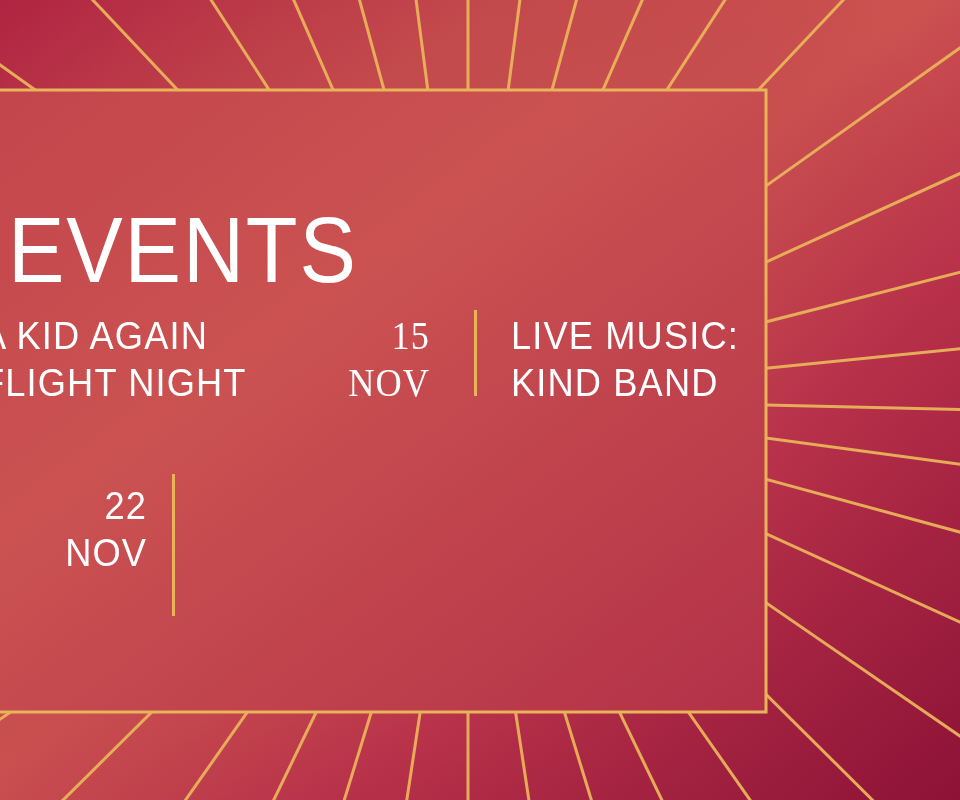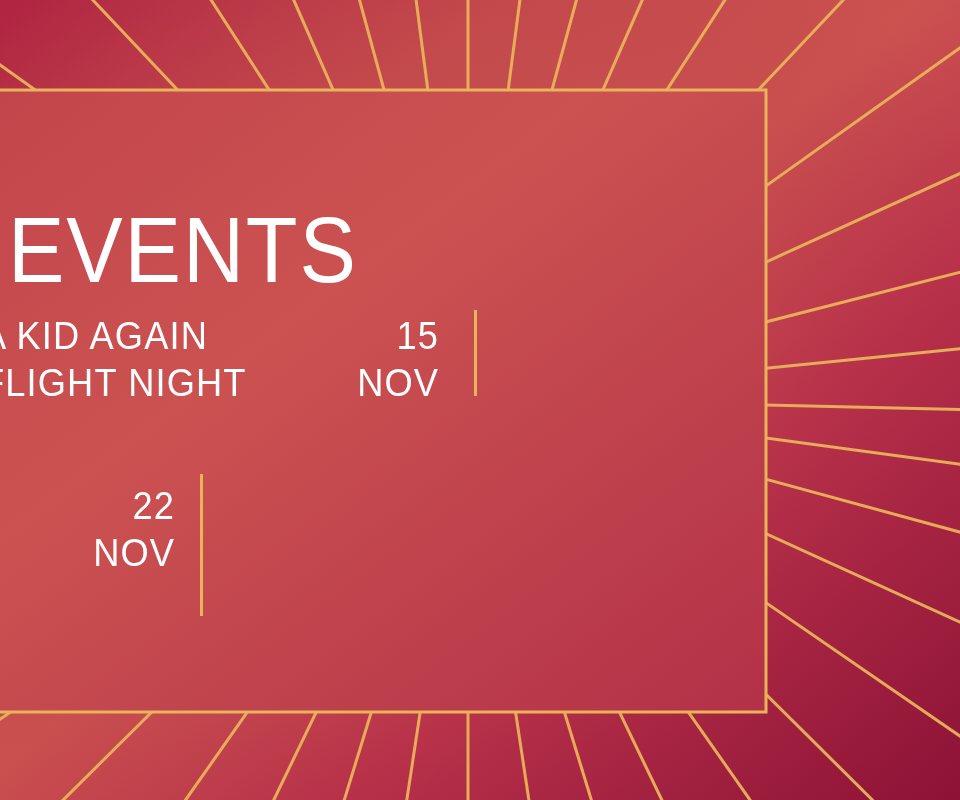--- a/index.html
+++ b/index.html
@@ -70,21 +70,20 @@
 
   .row-top {
     left: 0;
     top: 222px;
     width: 766px;
   }
   .row-bottom {
     left: 0;
     top: 392px;
     width: 616px;
-    padding-left: 28px;
   }
 
   .ev-cell {
     display: flex;
     align-items: flex-start;
   }
 
   .ev-title, .ev-date {
     color: #ffffff;
     font-size: 39px;
@@ -113,21 +112,22 @@
   
   .ev-a {
     width: 360px;
     margin-left: -18px;
   }
   
   .ev-a-date {
     width: 106px;
     margin-right: 26px;
     display: flex;
-    justify-content: center;
+    justify-content: flex-start;
+    font-family: Liberation Serif, serif;
   }
   .ev-b {
     margin-left: 34px;
   }
 
   
   .ev-c-date {
     width: 122px;
     margin-left: 25px;
     display: flex;
@@ -234,20 +234,26 @@
           <div class="ev-a-date">
             <div class="ev-lines">
               <div class="ev-date">15</div>
               <div class="ev-date">NOV</div>
             </div>
           </div>
         </div>
 
         <div class="divider div-short"></div>
 
+        <div class="ev-cell ev-b">
+          <div class="ev-lines">
+            <div class="ev-title">LIVE MUSIC:</div>
+            <div class="ev-title">KIND BAND</div>
+          </div>
+        </div>
       </div>
 
       <div class="event-row row-bottom">
 
         <div class="ev-c-date">
           <div class="ev-lines">
             <div class="ev-date">22</div>
             <div class="ev-date">NOV</div>
           </div>
         </div>

